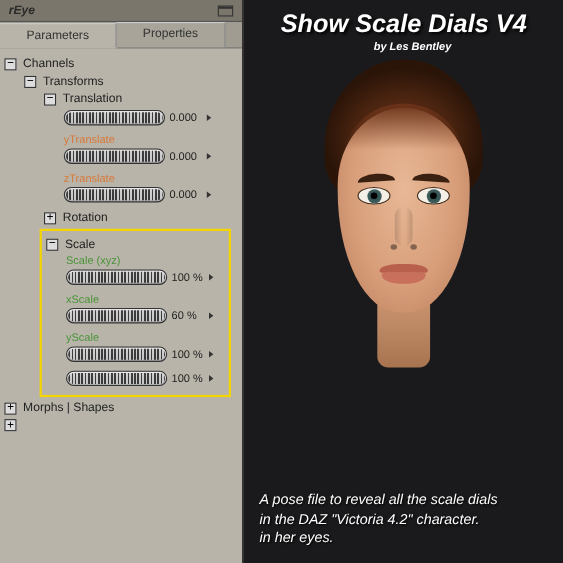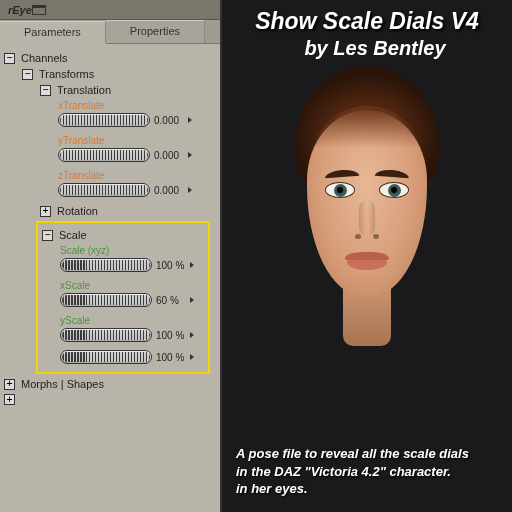--- a/index.html
+++ b/index.html
@@ -1,18 +1,18 @@
 <!DOCTYPE html>
 <html><head>
 <meta charset="utf-8">
 <style>
 * { margin: 0; padding: 0; box-sizing: border-box; font-family: Arial, sans-serif; }
 body { width: 512px; height: 512px; display: flex; background: #000; }
 .panel { width: 222px; height: 512px; background: #b8b4aa; border-right: 2px solid #333; }
-.titlebar { height: 20px; background: #7a766c; display: flex; align-items: center; padding: 0 8px; border-bottom: 1px solid #555; }
+.titlebar { height: 20px; background: #7a766c; display: flex; align-items: center; padding: 0 8px; justify-content: space-between; border-bottom: 1px solid #555; }
 .titlebar span { font-size: 11px; font-style: italic; color: #2a2a2a; font-weight: bold; }
 .win-icon { width: 14px; height: 10px; border: 1px solid #333; position: relative; }
 .win-icon::before { content: ''; position: absolute; top: 0; left: 0; right: 0; height: 2px; background: #333; }
 .tabs { display: flex; height: 24px; background: #a09c92; border-bottom: 1px solid #777; }
 .tab { padding: 4px 24px 0; font-size: 11px; color: #333; border-right: 1px solid #888; background: #a8a49a; border-top: 1px solid #ccc; }
 .tab.active { background: #b8b4aa; border-bottom: 2px solid #b8b4aa; position: relative; top: 1px; }
 .tree { padding: 6px 4px; font-size: 11px; }
 .node { display: flex; align-items: center; padding: 2px 0; cursor: pointer; }
 .tbox { width: 11px; height: 11px; border: 1px solid #333; background: #ddd; display: inline-flex; align-items: center; justify-content: center; font-size: 10px; line-height: 1; margin-right: 6px; color: #000; font-family: monospace; }
 .l1 { padding-left: 0; } .l2 { padding-left: 18px; } .l3 { padding-left: 36px; }
@@ -24,40 +24,40 @@
 .dial { width: 92px; height: 14px; background: linear-gradient(#eee, #aaa); border: 1px solid #333; border-radius: 7px; position: relative; overflow: hidden; }
 .dial::before { content: ''; position: absolute; inset: 1px; background: repeating-linear-gradient(90deg, #222 0 1.5px, #ccc 1.5px 3px); border-radius: 6px; opacity: 0.85; }
 .dial-val { font-size: 10px; color: #222; min-width: 30px; }
 .tri { width: 0; height: 0; border-left: 4px solid #333; border-top: 3px solid transparent; border-bottom: 3px solid transparent; }
 .highlight { border: 2px solid #f5d500; margin: 2px 6px 2px 32px; padding: 4px 0 2px 0; }
 .highlight .dial-row { padding-left: 22px; }
 .highlight .node { padding-left: 4px; }
 .preview { flex: 1; background: #1a1a1c; position: relative; color: #fff; }
 .title { text-align: center; padding: 8px 0 0; }
 .title h1 { font-style: italic; font-size: 23px; font-weight: bold; text-shadow: 2px 2px 3px #000; }
-.title .by { font-style: italic; font-size: 20px; font-weight: bold; margin-top: 2px; margin-left: 16px; }
+.title .by { font-style: italic; font-size: 10px; font-weight: bold; margin-top: 2px; margin-left: 16px; }
 .face-wrap { display: flex; justify-content: center; margin-top: 6px; }
 .face { width: 200px; height: 280px; position: relative; }
 .hair { position: absolute; top: 0; left: 28px; width: 144px; height: 130px; background: radial-gradient(ellipse 80px 70px at 50% 55%, #6a3218 0%, #4a2410 55%, #2a1408 90%); border-radius: 72px 72px 40px 40px / 80px 80px 40px 40px; }
 .skin { position: absolute; top: 44px; left: 40px; width: 120px; height: 186px; background: radial-gradient(ellipse at 50% 40%, #e8b896 0%, #d89e7a 55%, #b87a58 100%); border-radius: 60px 60px 56px 56px / 70px 70px 110px 110px; }
 .forehead { position: absolute; top: 40px; left: 44px; width: 112px; height: 60px; background: linear-gradient(#6a3218, transparent 70%); border-radius: 56px 56px 0 0; }
 .brow { position: absolute; width: 34px; height: 7px; background: #3a2010; border-radius: 50% 50% 0 0 / 100% 100% 0 0; top: 104px; }
 .brow.l { left: 58px; transform: rotate(-4deg); } .brow.r { right: 58px; transform: rotate(4deg); }
 .eye { position: absolute; width: 30px; height: 16px; background: #f4f0e8; border-radius: 50%; top: 116px; border: 1px solid #402818; }
 .eye.l { left: 58px; } .eye.r { right: 58px; }
 .iris { position: absolute; width: 13px; height: 13px; background: radial-gradient(#2a4a4a, #486868); border-radius: 50%; top: 1px; left: 8px; }
 .iris::after { content: ''; position: absolute; width: 6px; height: 6px; background: #000; border-radius: 50%; top: 3px; left: 3px; }
 .nose { position: absolute; top: 134px; left: 92px; width: 16px; height: 36px; background: linear-gradient(90deg, rgba(0,0,0,.15), transparent 40%, transparent 60%, rgba(0,0,0,.15)); border-radius: 8px; }
 .nostrils { position: absolute; top: 168px; left: 88px; width: 24px; height: 6px; display: flex; justify-content: space-between; }
 .nostrils span { width: 6px; height: 5px; background: rgba(0,0,0,.4); border-radius: 50%; }
 .lips { position: absolute; top: 186px; left: 78px; width: 44px; height: 18px; }
 .lip-top { width: 44px; height: 8px; background: #b8604c; border-radius: 22px 22px 4px 4px / 8px 8px 2px 2px; }
 .lip-bot { width: 40px; height: 10px; background: #c8705c; border-radius: 4px 4px 20px 20px / 2px 2px 10px 10px; margin: 0 auto; }
 .neck { position: absolute; top: 222px; left: 76px; width: 48px; height: 58px; background: linear-gradient(#c8926e, #a87450); border-radius: 0 0 10px 10px; }
-.desc { position: absolute; bottom: 14px; left: 14px; right: 14px; font-style: italic; font-size: 13px; line-height: 1.35; text-shadow: 1px 1px 2px #000; font-weight: bold; }
+.desc { position: absolute; bottom: 14px; left: 14px; right: 14px; font-style: italic; font-size: 13px; line-height: 1.35; text-shadow: 1px 1px 2px #000; font-weight: normal; }
 </style>
 </head>
 <body>
 
 <div class="panel">
   <div class="titlebar">
     <span>rEye</span>
     <div class="win-icon"></div>
   </div>
   <div class="tabs">
@@ -72,21 +72,20 @@
     <div class="node l2">
         <span class="tbox">−</span>
         <span class="node-label">Transforms</span>
       </div>
     <div class="node l3">
         <span class="tbox">−</span>
         <span class="node-label">Translation</span>
       </div>
 
     <div class="dial-row">
-      <div class="dial-label orange">xTranslate</div>
       <div class="dial-ctrl">
           <div class="dial"></div>
           <span class="dial-val">0.000</span>
           <div class="tri"></div>
         </div>
     </div>
     <div class="dial-row">
       <div class="dial-label orange">yTranslate</div>
       <div class="dial-ctrl">
           <div class="dial"></div>

